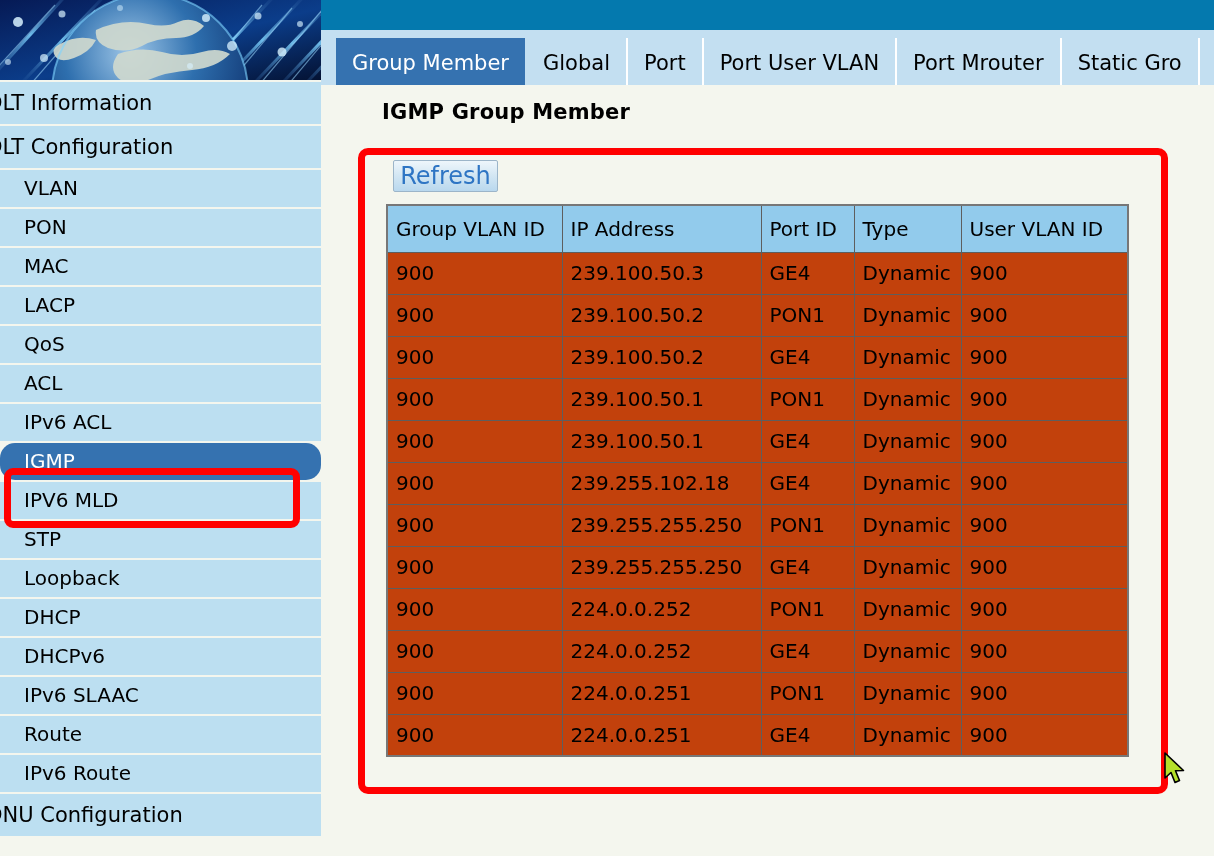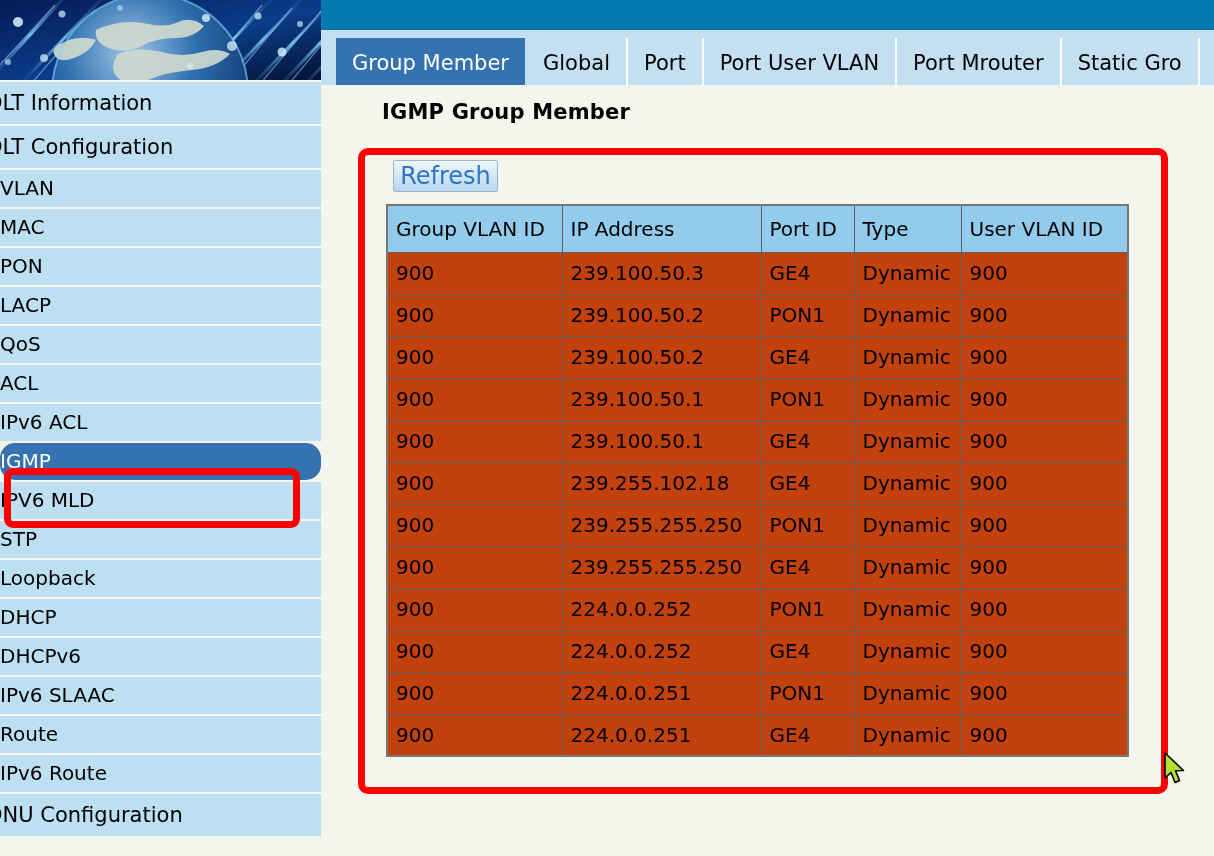--- a/index.html
+++ b/index.html
@@ -57,20 +57,21 @@
     box-sizing: border-box;
   }
   .nav-item.level0 {
     padding-left: 0px;
     text-indent: -14px;
     font-size: 21px;
     height: 42px;
     line-height: 42px;
   }
   .nav-item.level1 {
+    padding-left: 24px;
     width: 321px;
   }
   .nav-item.selected {
     background: #3572B0;
     color: #FFFFFF;
     border-radius: 15px;
   }
 
   
   #igmp-highlight {
@@ -316,22 +317,22 @@
           <circle cx="120" cy="8" r="3" opacity="0.5"></circle>
         </g>
       </g>
     </svg>
   </div>
 
   <div id="sidebar">
       <div class="nav-item level0">OLT Information</div>
       <div class="nav-item level0">OLT Configuration</div>
       <div class="nav-item level1">VLAN</div>
+      <div class="nav-item level1">PON</div>
       <div class="nav-item level1">MAC</div>
-      <div class="nav-item level1">PON</div>
       <div class="nav-item level1">LACP</div>
       <div class="nav-item level1">QoS</div>
       <div class="nav-item level1">ACL</div>
       <div class="nav-item level1">IPv6 ACL</div>
       <div class="nav-item level1 selected">IGMP</div>
       <div class="nav-item level1">IPV6 MLD</div>
       <div class="nav-item level1">STP</div>
       <div class="nav-item level1">Loopback</div>
       <div class="nav-item level1">DHCP</div>
       <div class="nav-item level1">DHCPv6</div>

